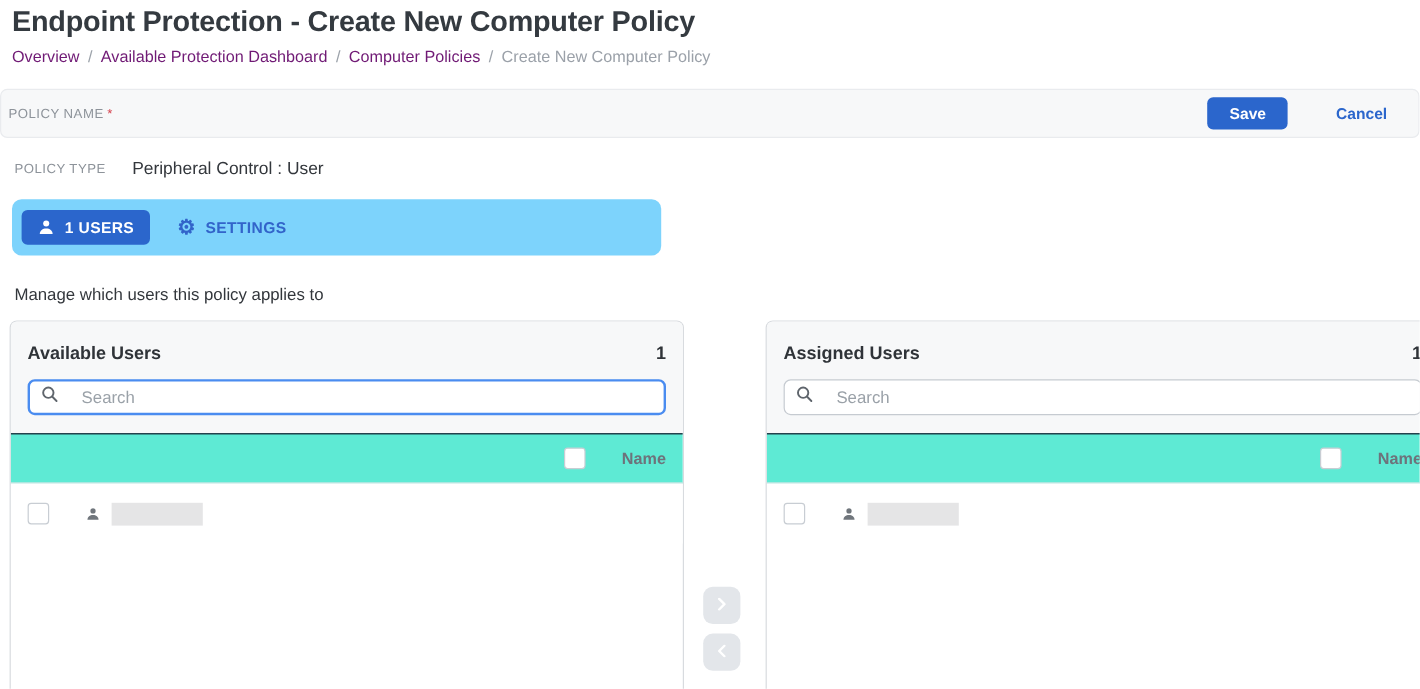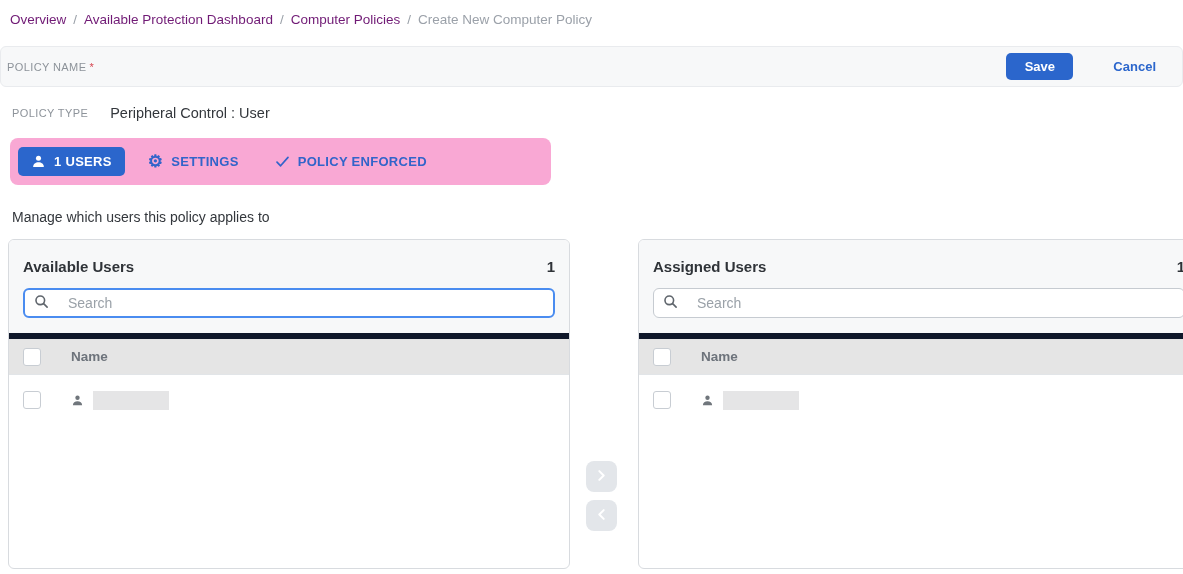--- a/index.html
+++ b/index.html
@@ -28,21 +28,21 @@
     border-radius: 5px; font-size: 13px; font-weight: 700; cursor: pointer;
     font-family: "Liberation Sans", sans-serif; }
   .cancel-link { margin-left: 40px; margin-right: 20px; color: #2b66cc; font-size: 13px;
     font-weight: 700; text-decoration: none; cursor: pointer; }
 
   
   .policy-type-row { display: flex; align-items: center; padding: 18px 0 0 12px; }
   .policy-type-value { margin-left: 22px; font-size: 14.5px; color: #33373c; }
 
   
-  .tab-bar { margin: 17px 0 0 10px; width: 541px; background: #f9a8d4; border-radius: 8px;
+  .tab-bar { margin: 17px 0 0 10px; width: 541px; background: #7dd3fc; border-radius: 8px;
     padding: 8px; display: flex; align-items: center; gap: 10px; }
   .tab { display: flex; align-items: center; gap: 8px; padding: 7px 13px; border-radius: 5px;
     font-size: 13px; font-weight: 600; letter-spacing: 0.3px; color: #3264ca; cursor: pointer;
     white-space: nowrap; }
   .tab.active { background: #2b66cc; color: #ffffff; }
   .tab svg { display: block; }
   .gear-glyph { font-size: 17px; line-height: 1; }
 
   
   .description { margin: 24px 0 0 12px; font-size: 14px; color: #33373c; }
@@ -58,40 +58,41 @@
   .panel-title { font-size: 15px; font-weight: 700; color: #2f3338; }
   .panel-count { margin-left: auto; font-size: 15px; font-weight: 700; color: #2f3338; }
   .search-box { margin-top: 13px; height: 30px; background: #fff; border-radius: 6px;
     display: flex; align-items: center; padding: 0 9px; gap: 19px; }
   .search-box.focused { border: 2px solid #4a8cf0; }
   .search-box.normal { border: 1px solid #c6cbd1; }
   .search-input { border: none; outline: none; flex: 1; font-size: 14px; color: #33373c;
     background: transparent; font-family: "Liberation Sans", sans-serif; }
   .search-input::placeholder { color: #9aa1a8; }
 
-  .table-head { height: 42px; background: #e5e5e5; border-top: 6px solid #0f172a;
-    border-bottom: 1px solid #e2e5e8; display: flex; align-items: center; padding: 0 14px; }
+  .table-head { height: 42px; background: #5eead4; border-top: 1px solid #0f172a;
+    border-bottom: 1px solid #e2e5e8; display: flex; align-items: center; padding: 0 14px; justify-content: flex-end; }
   .col-name { margin-left: 30px; font-size: 13.5px; font-weight: 700; color: #6d737b; }
   .checkbox { width: 18px; height: 18px; background: #fff; border: 1.5px solid #c8cdd3;
     border-radius: 3px; flex: none; cursor: pointer; }
   .user-row { height: 50px; display: flex; align-items: center; padding: 0 14px; background: #fff; }
   .row-user-icon { margin-left: 30px; display: flex; }
   .redacted { margin-left: 9px; width: 76px; height: 19px; background: #e5e5e6; }
 
   
   .transfer-btn { position: absolute; left: 586px; width: 31px; height: 31px;
     background: #e3e6ea; border: none; border-radius: 8px; display: flex; align-items: center;
     justify-content: center; cursor: pointer; }
   .transfer-btn.to-right { top: 222px; }
   .transfer-btn.to-left { top: 261px; }
 </style>
 </head>
 <body>
 
 <div class="page-header">
+  <div class="page-title">Endpoint Protection - Create New Computer Policy</div>
   <div class="breadcrumb">
     <a>Overview</a>
     <span class="crumb-sep">/</span>
     <a>Available Protection Dashboard</a>
     <span class="crumb-sep">/</span>
     <a>Computer Policies</a>
     <span class="crumb-sep">/</span>
     <span class="crumb-current">Create New Computer Policy</span>
   </div>
 </div>
@@ -114,28 +115,20 @@
       <svg width="15" height="15" viewBox="0 0 16 16" fill="#ffffff">
         <circle cx="8" cy="4.6" r="2.7"></circle>
         <path d="M2.3 13.8c0-3.1 2.6-4.9 5.7-4.9s5.7 1.8 5.7 4.9z"></path>
       </svg>
     </span>
     <span>1 USERS</span>
   </div>
   <div class="tab">
     <span class="gear-glyph">⚙</span>
     <span>SETTINGS</span>
-  </div>
-  <div class="tab">
-    <span>
-      <svg width="15" height="13" viewBox="0 0 15 13" fill="none" stroke="#3264ca" stroke-width="1.7" stroke-linecap="round" stroke-linejoin="round">
-        <polyline points="2,7.2 5.6,10.8 13,2.4"></polyline>
-      </svg>
-    </span>
-    <span>POLICY ENFORCED</span>
   </div>
 </div>
 
 <div class="description">Manage which users this policy applies to</div>
 
 <div class="panels">
 
   <div class="panel left">
     <div class="panel-head">
       <div class="panel-title-row">

